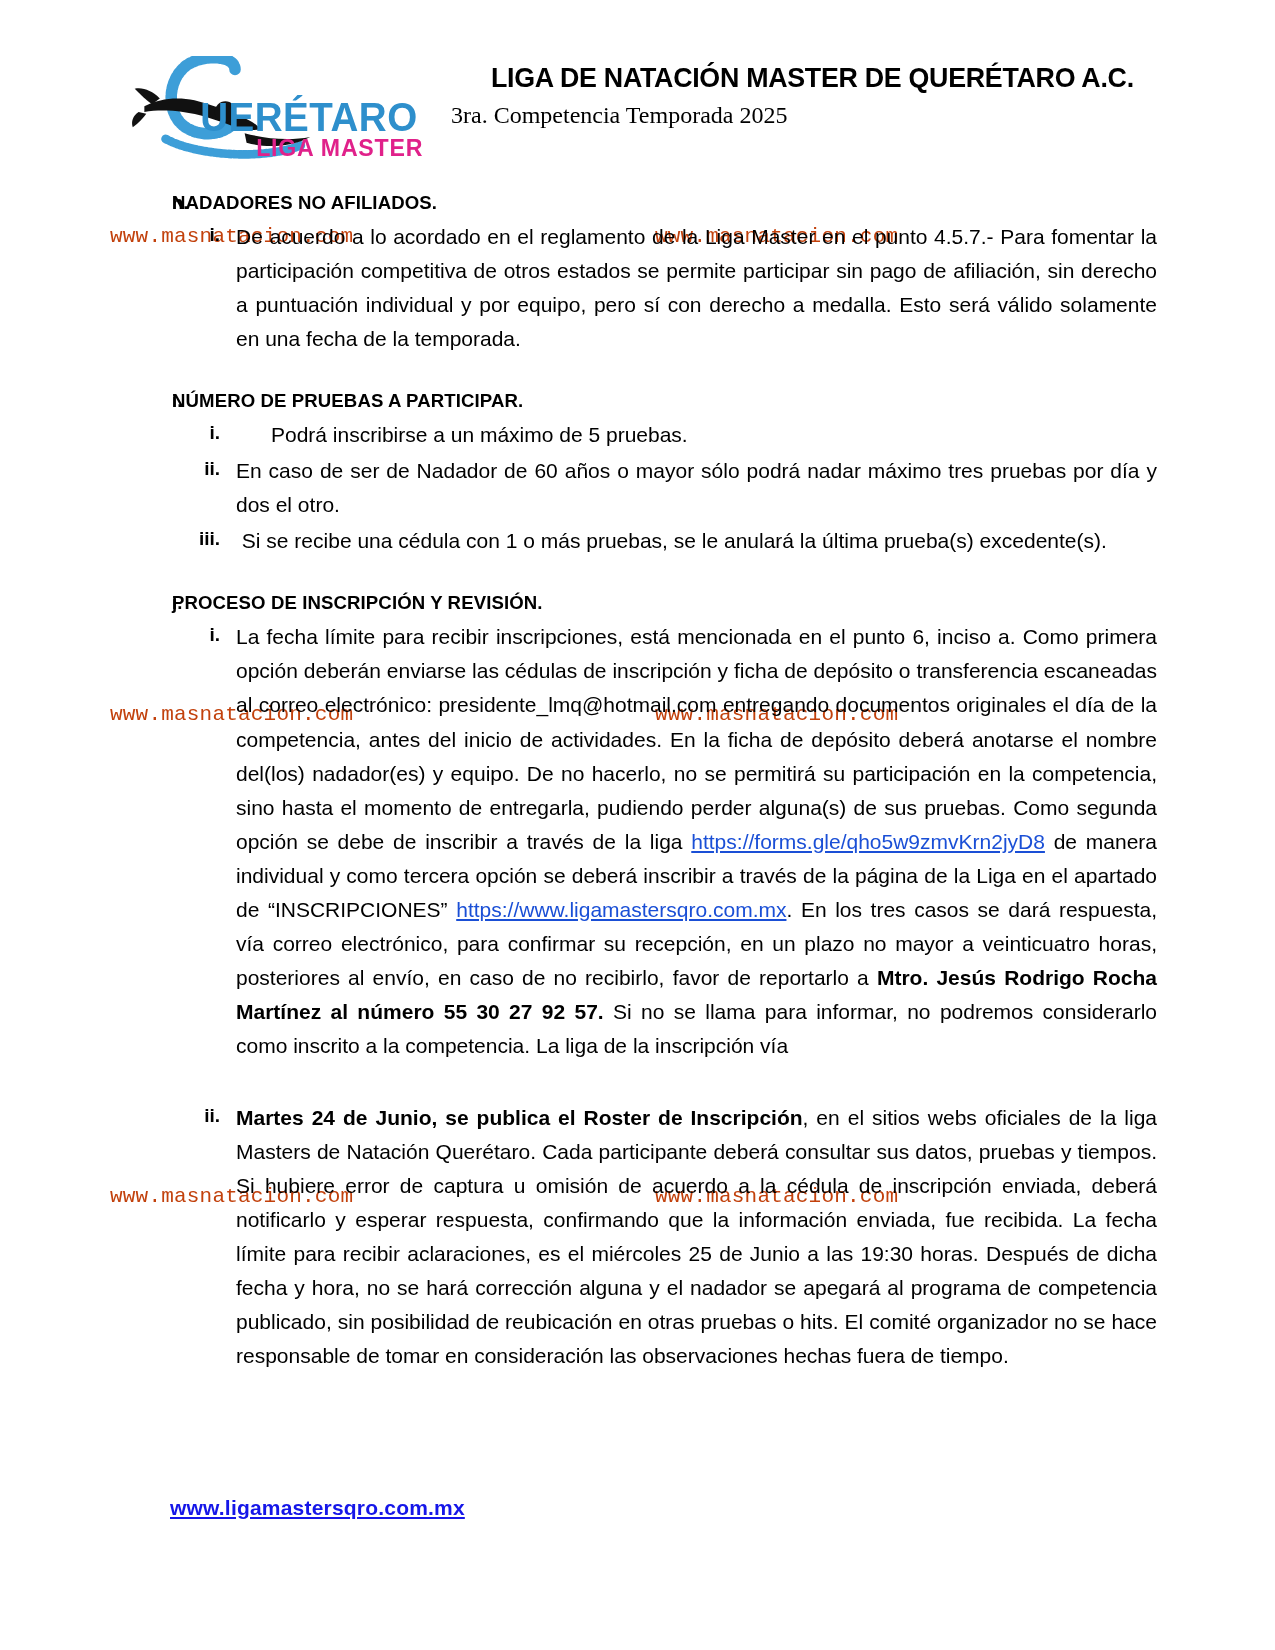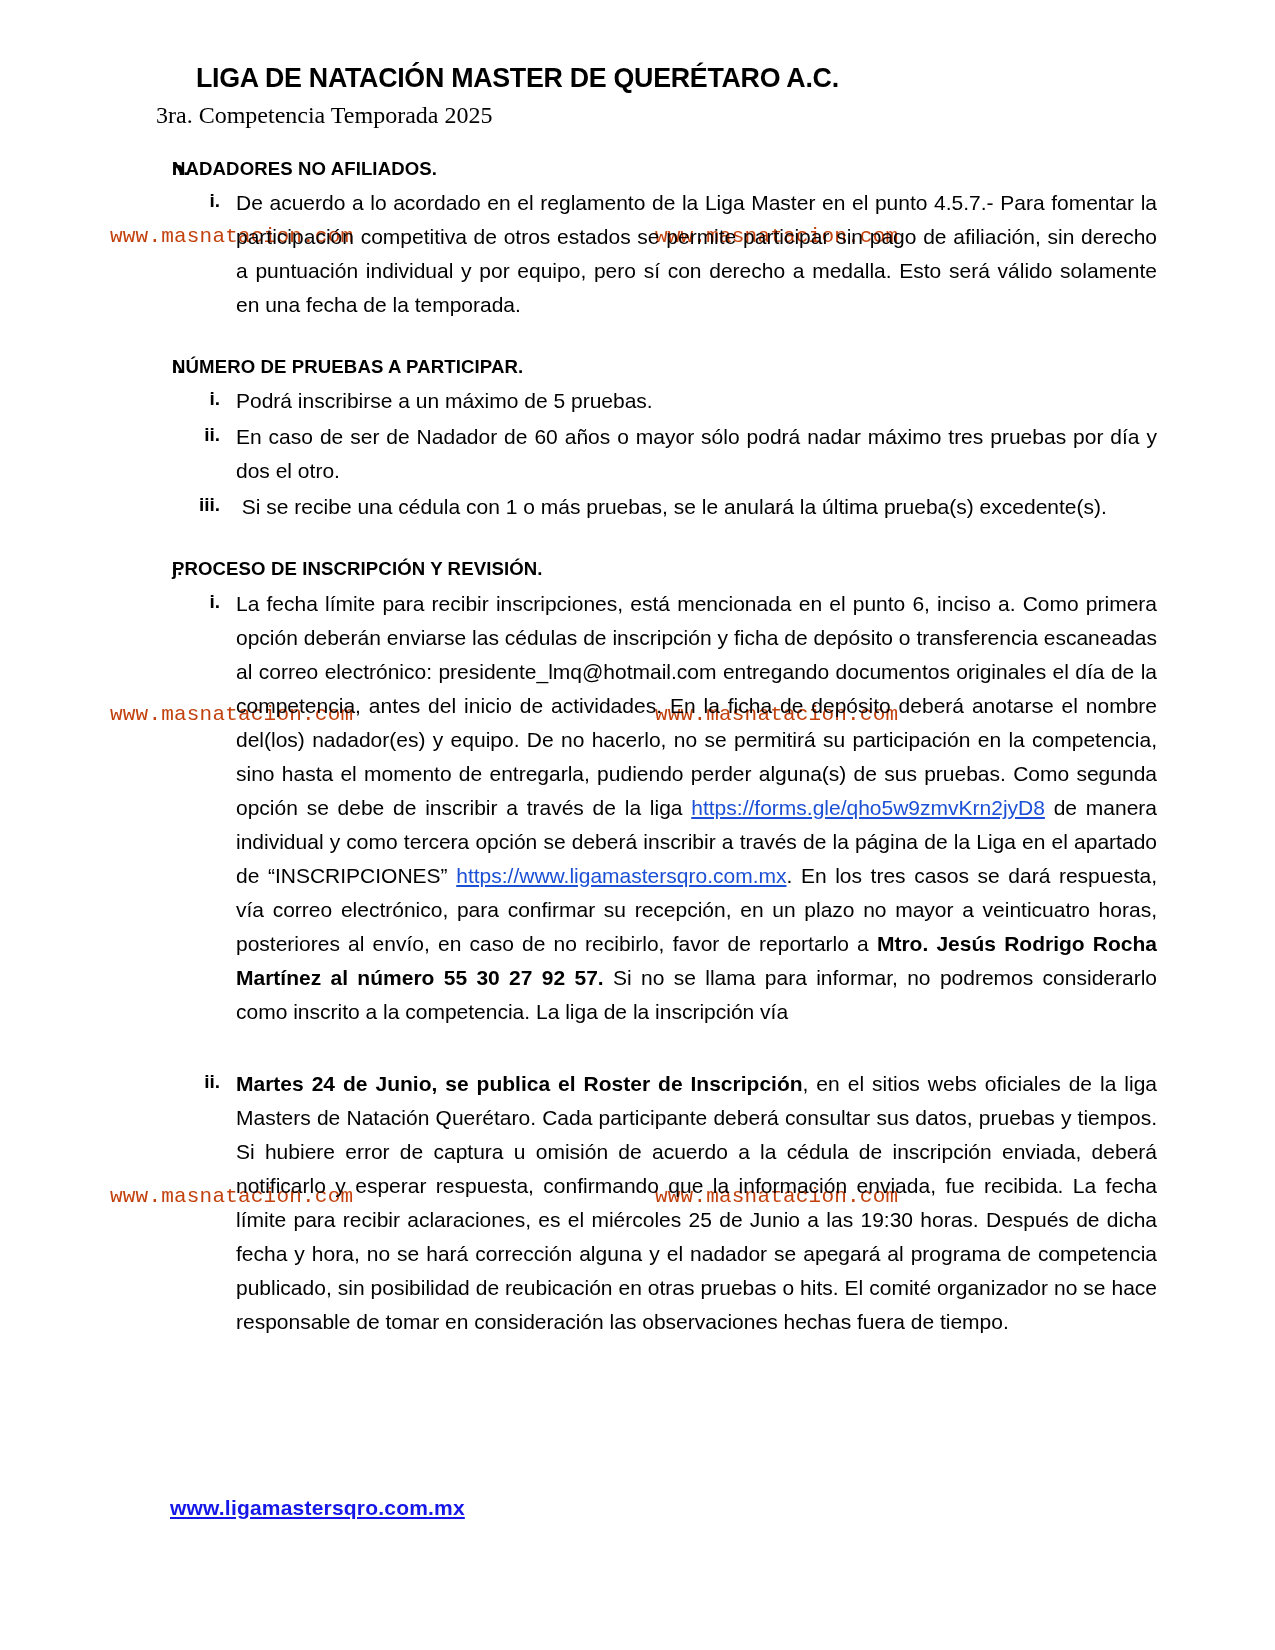--- a/index.html
+++ b/index.html
@@ -131,21 +131,21 @@
     box-sizing: border-box;
     line-height: 1.62;
   }
   .lvl2 .body {
     flex: 1 1 auto;
     text-align: justify;
     text-justify: inter-word;
     font-size: 21px;
     line-height: 1.62;
   }
-  .lvl2 .body.nojust { text-align: left; }
+  .lvl2 .body.nojust { text-align: left; margin-left: 35px; }
   .spacer-md { height: 30px; }
   .spacer-lg { height: 36px; }
 
   a.link, .link {
     color: #1a4fd6;
     text-decoration: underline;
   }
   .bold { font-weight: bold; }
 
   
@@ -174,20 +174,42 @@
     <div class="wm" style="left:110px; top:225px;">www.masnatacion.com</div>
     <div class="wm" style="left:655px; top:225px;">www.masnatacion.com</div>
     <div class="wm" style="left:110px; top:703px;">www.masnatacion.com</div>
     <div class="wm" style="left:655px; top:703px;">www.masnatacion.com</div>
     <div class="wm" style="left:110px; top:1185px;">www.masnatacion.com</div>
     <div class="wm" style="left:655px; top:1185px;">www.masnatacion.com</div>
   </div>
 
   <div class="header">
 
+    <div class="logo">
+      <svg viewBox="0 0 300 112" width="295" height="108">
+
+        <path d="M108 14 C108 -2 70 -2 55 12 C38 28 38 56 52 70 C66 84 94 84 106 70" fill="none" stroke="#3d9ed8" stroke-width="12" stroke-linecap="round" stroke-dasharray="3 2.2"></path>
+
+        <path d="M36 86 C70 104 140 108 178 92" fill="none" stroke="#3d9ed8" stroke-width="9" stroke-linecap="round" stroke-dasharray="3 2.2"></path>
+
+        <path d="M14 52 C30 44 48 42 66 46 C82 50 98 56 112 62 C122 66 130 70 134 76
+                 C126 78 114 76 104 72 C88 66 70 60 54 58 C40 56 26 56 14 58 Z" fill="#111111"></path>
+
+        <circle cx="98" cy="58" r="11" fill="#111111"></circle>
+
+        <path d="M30 44 C22 36 12 32 4 34 C10 40 16 46 22 50 Z" fill="#111111"></path>
+        <path d="M8 58 C2 62 0 68 2 74 C8 70 13 64 16 60 Z" fill="#111111"></path>
+
+        <path d="M118 80 C140 86 164 88 186 84 C168 94 142 96 120 90 Z" fill="#111111"></path>
+
+        <text x="72" y="74" font-family="Liberation Sans, sans-serif" font-size="40" font-weight="bold" fill="#2e8fcc" letter-spacing="0.5" transform="scale(1.0,1.05)">UERÉTARO</text>
+
+        <text x="130" y="104" font-family="Liberation Sans, sans-serif" font-size="24" font-weight="bold" fill="#e0218a" letter-spacing="0.8">LIGA MASTER</text>
+      </svg>
+    </div>
 
     <div class="header-text">
       <div class="org-title">LIGA DE NATACIÓN MASTER DE QUERÉTARO A.C.</div>
       <div class="org-sub">3ra. Competencia Temporada 2025</div>
     </div>
   </div>
 
 
   <div class="content">
 

